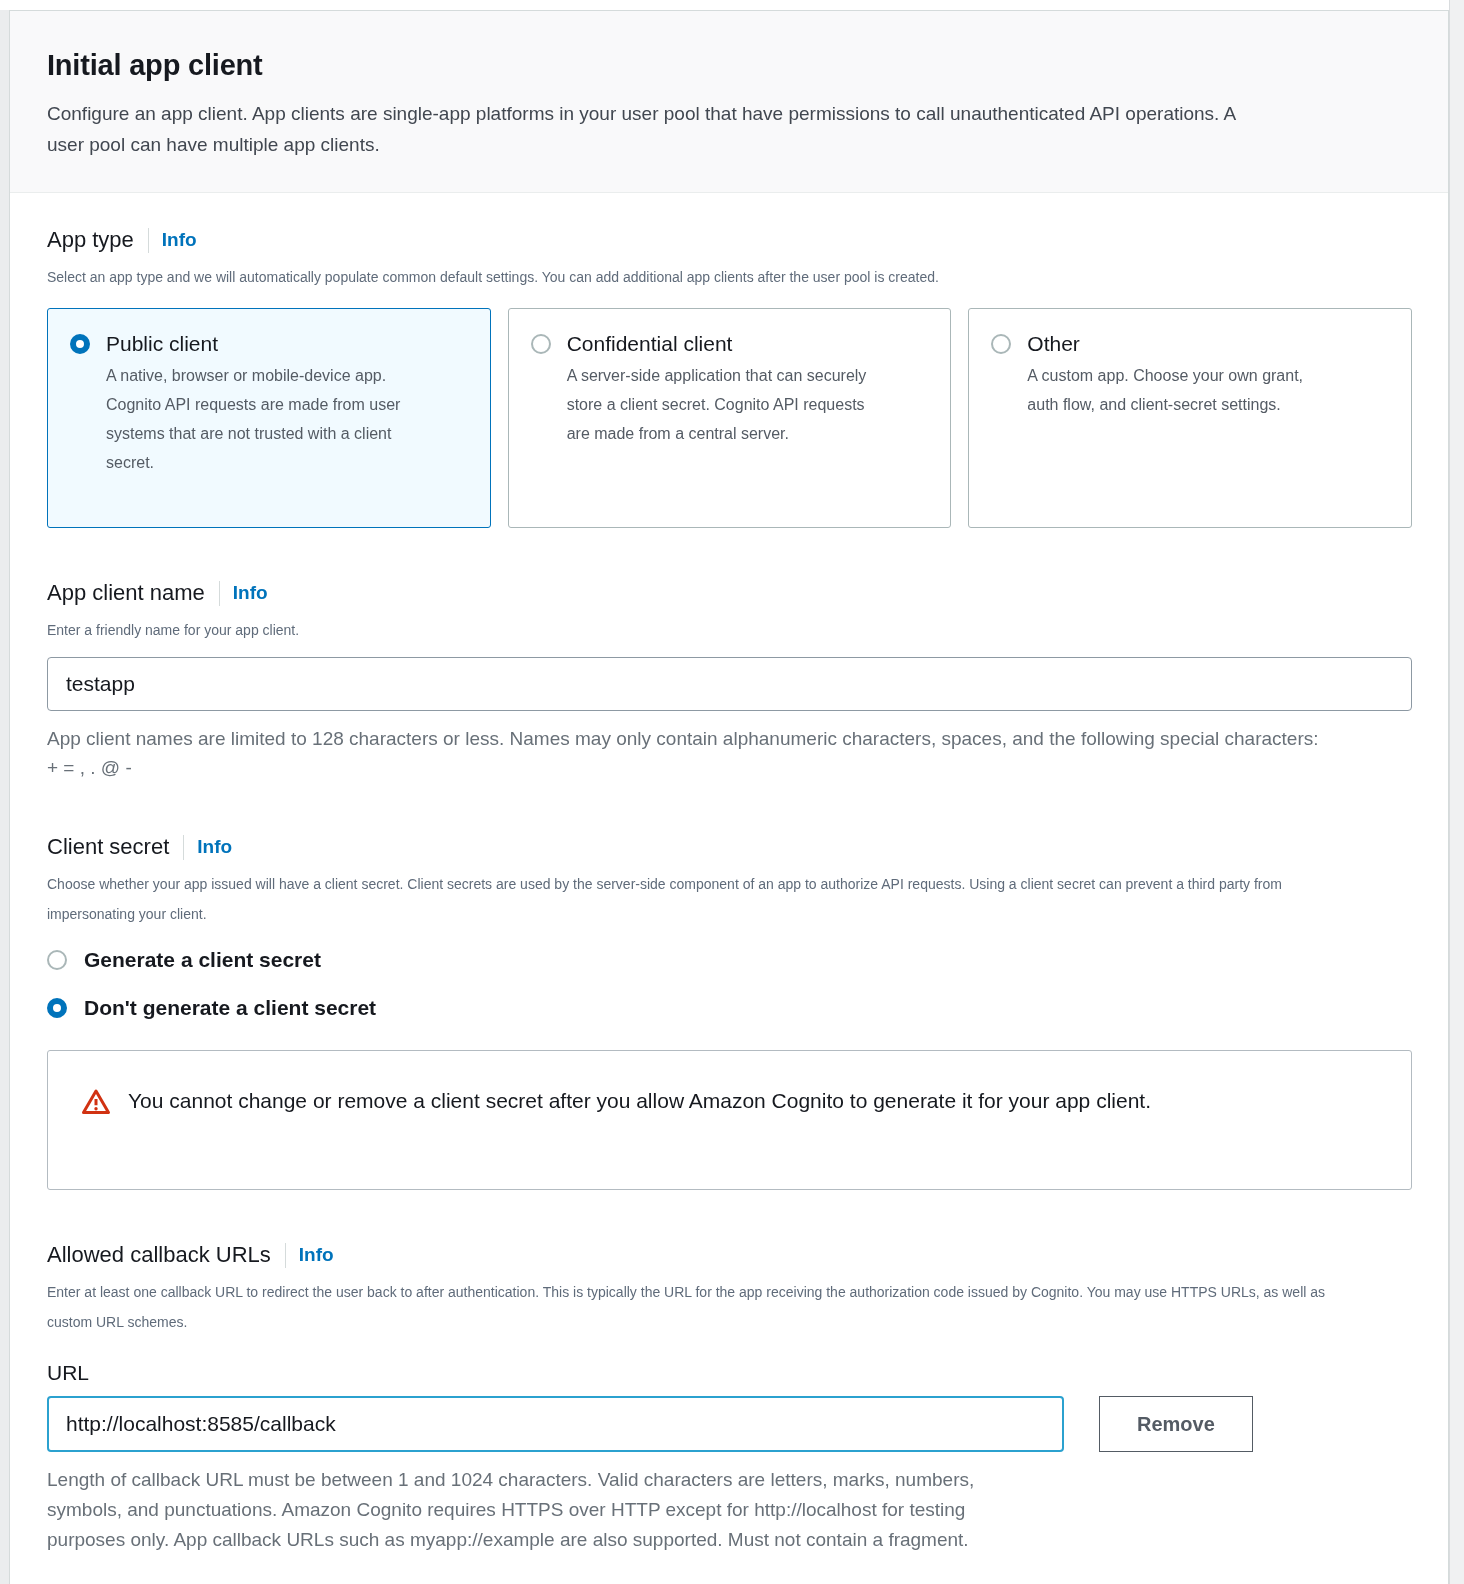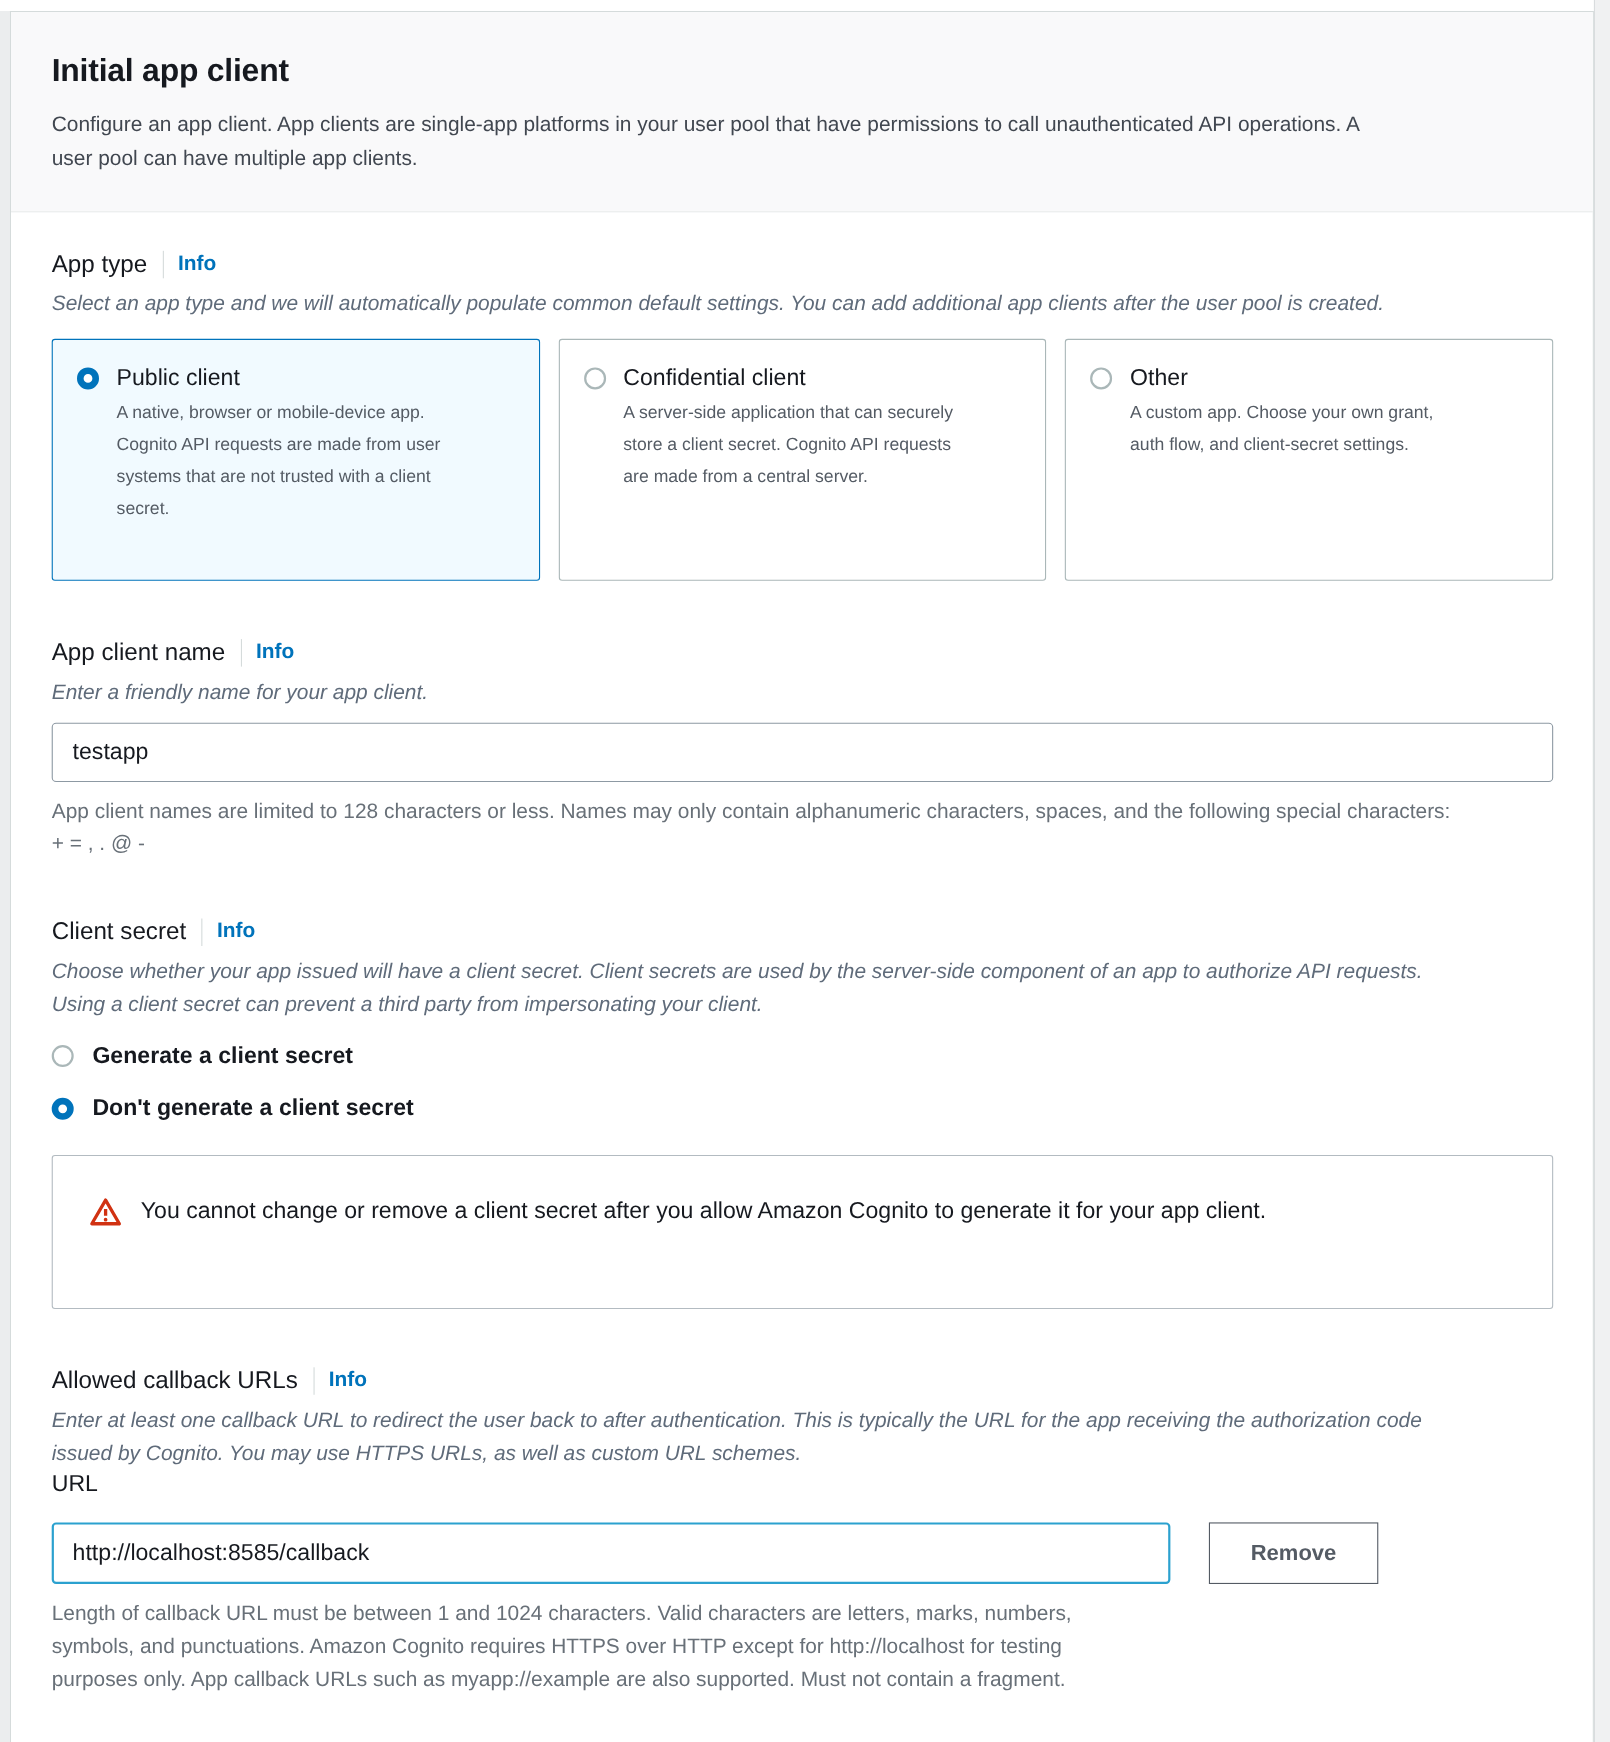--- a/index.html
+++ b/index.html
@@ -15,21 +15,21 @@
   .card-title { font-size:29px; font-weight:700; color:#16191f; margin-bottom:16px; letter-spacing:-0.2px; }
   .card-header-desc { font-size:19px; line-height:31px; color:#414750; max-width:1230px; }
 
   .card-body { padding:34px 36px 40px 37px; }
 
   .section { margin-top:52px; }
   .field-label-row { display:flex; align-items:center; }
   .field-label { font-size:22px; color:#16191f; }
   .label-divider { width:1px; height:25px; background:#d5dbdb; margin:0 13px 0 14px; }
   .info-link { font-size:19px; font-weight:700; color:#0073bb; cursor:pointer; }
-  .field-desc { font-size:19px; line-height:30px; color:#5f6b7a; margin-top:9px; max-width:1280px;font-style:italic; }
+  .field-desc { font-size:14px; line-height:30px; color:#5f6b7a; margin-top:9px; max-width:1280px; }
 
   .tiles { display:grid; grid-template-columns:repeat(3, 1fr); gap:17px; margin-top:16px; }
   .tile { background:#ffffff; border:1px solid #aab7b8; border-radius:3px; padding:23px 20px 20px 22px; min-height:220px; cursor:pointer; }
   .tile.selected { background:#f1faff; border-color:#0073bb; }
   .tile-head { display:flex; align-items:center; gap:16px; }
   .tile-title { font-size:21px; color:#16191f; }
   .tile-desc { font-size:16px; line-height:29px; color:#545b64; margin:5px 0 0 36px; max-width:310px; }
 
   .radio { width:20px; height:20px; border-radius:50%; flex:0 0 20px; }
   .radio.off { border:2px solid #aab7b8; background:#fff; }
@@ -38,22 +38,22 @@
   .text-input { display:block; width:100%; height:54px; margin-top:12px; border:1.5px solid #8d99a3; border-radius:4px; background:#fff; padding:0 18px; font-size:21px; color:#16191f; font-family:inherit; outline:none; }
   .constraint { font-size:19px; line-height:29px; color:#687078; margin-top:13px; max-width:1280px; }
 
   .radio-row { display:flex; align-items:center; gap:17px; margin-top:19px; font-size:21px; color:#16191f; cursor:pointer;font-weight:bold; }
   .radio-row + .radio-row { margin-top:24px; }
 
   .warning-box { margin-top:30px; border:1px solid #b3bbc1; border-radius:3px; padding:30px 34px 21px 33px; display:flex; align-items:flex-start; gap:17px; min-height:140px; background:#fff; }
   .warning-icon { flex:0 0 30px; margin-top:6px; }
   .warning-text { font-size:21px; line-height:40px; color:#16191f; max-width:1070px; }
 
-  .url-label { font-size:21px; color:#16191f; }
-  .url-row { display:flex; align-items:stretch; gap:35px; margin-top:23px; }
+  .url-label { font-size:21px; color:#16191f; margin-top:24px; }
+  .url-row { display:flex; align-items:stretch; gap:35px; margin-top:11px; }
   .url-input { width:1017px; height:56px; border:2px solid #2ba1cf; border-radius:4px; padding:0 17px; font-size:21px; color:#16191f; font-family:inherit; background:#fff; outline:none; }
   .remove-btn { height:56px; padding:0 37px; background:#fff; border:1px solid #545b64; border-radius:0; font-size:20px; font-weight:700; color:#545b64; font-family:inherit; cursor:pointer; }
   .url-constraint { font-size:19px; line-height:30px; color:#687078; margin-top:13px; max-width:970px; }
 </style>
 </head>
 <body>
 
 <div class="page">
   <div class="left-gutter"></div>
 

